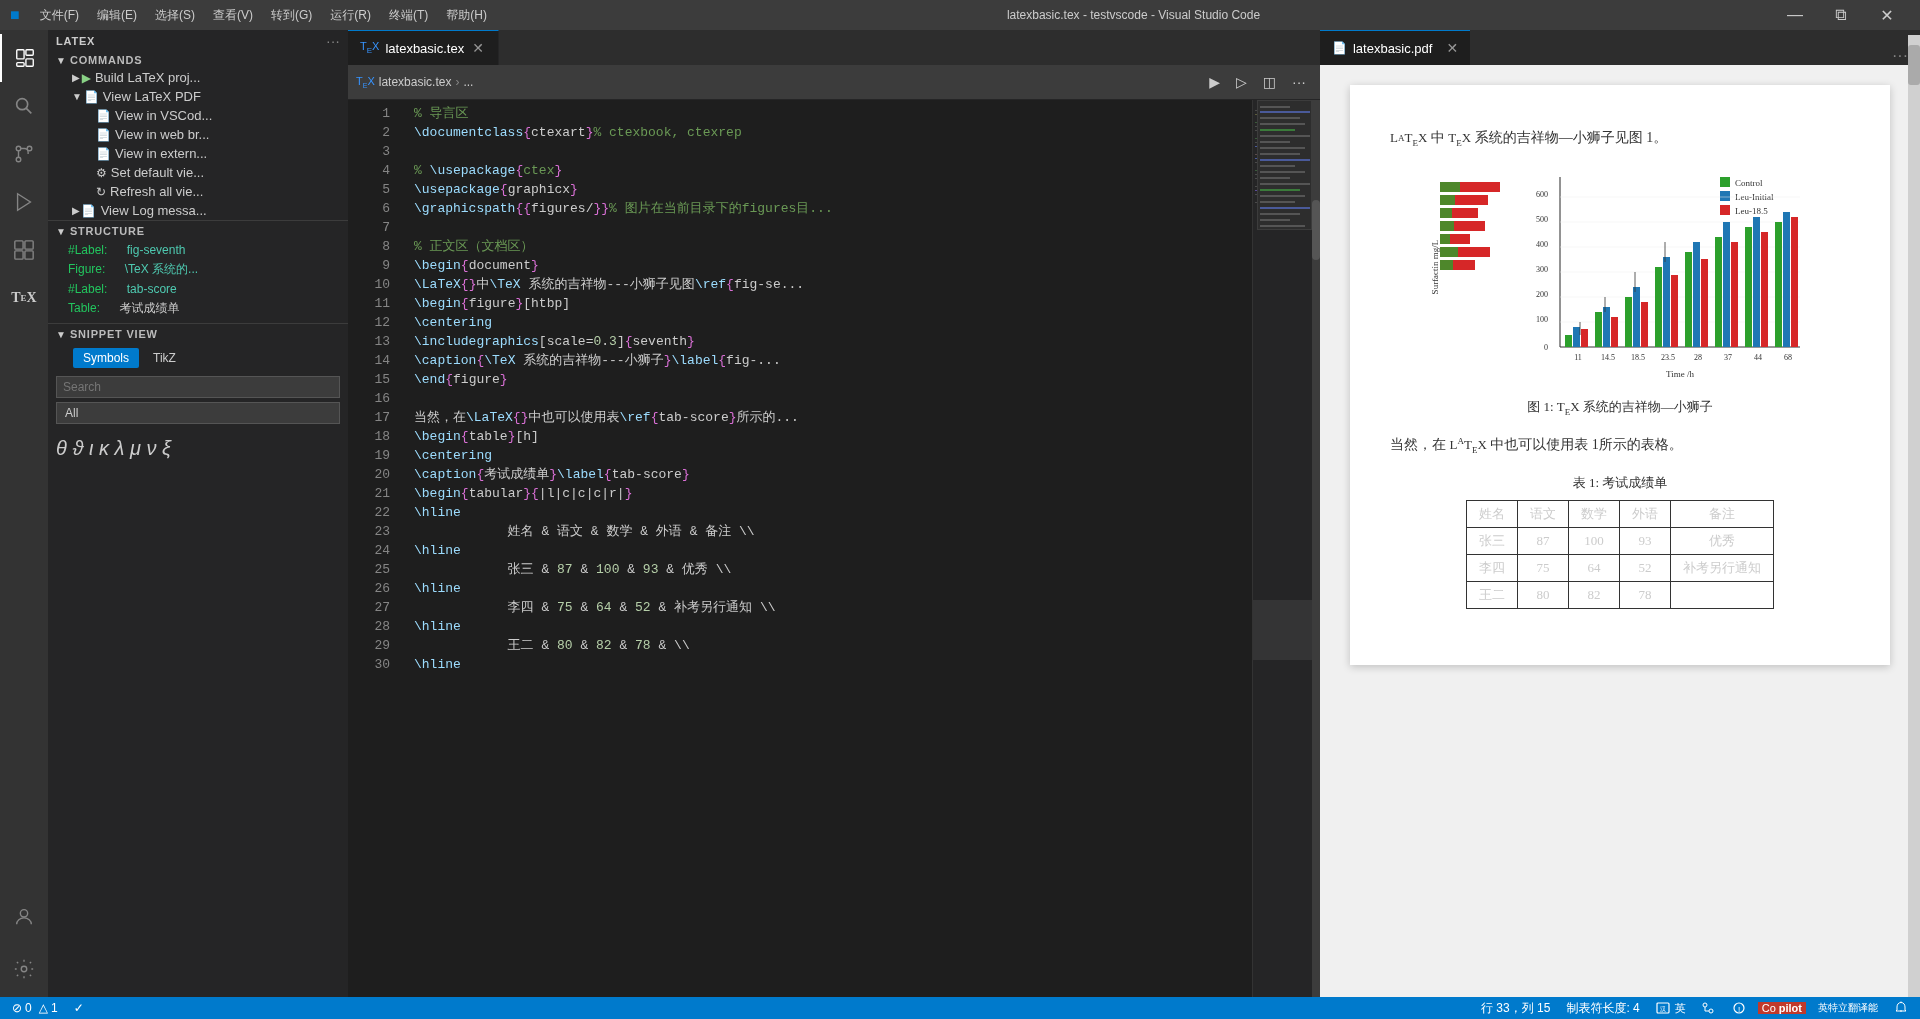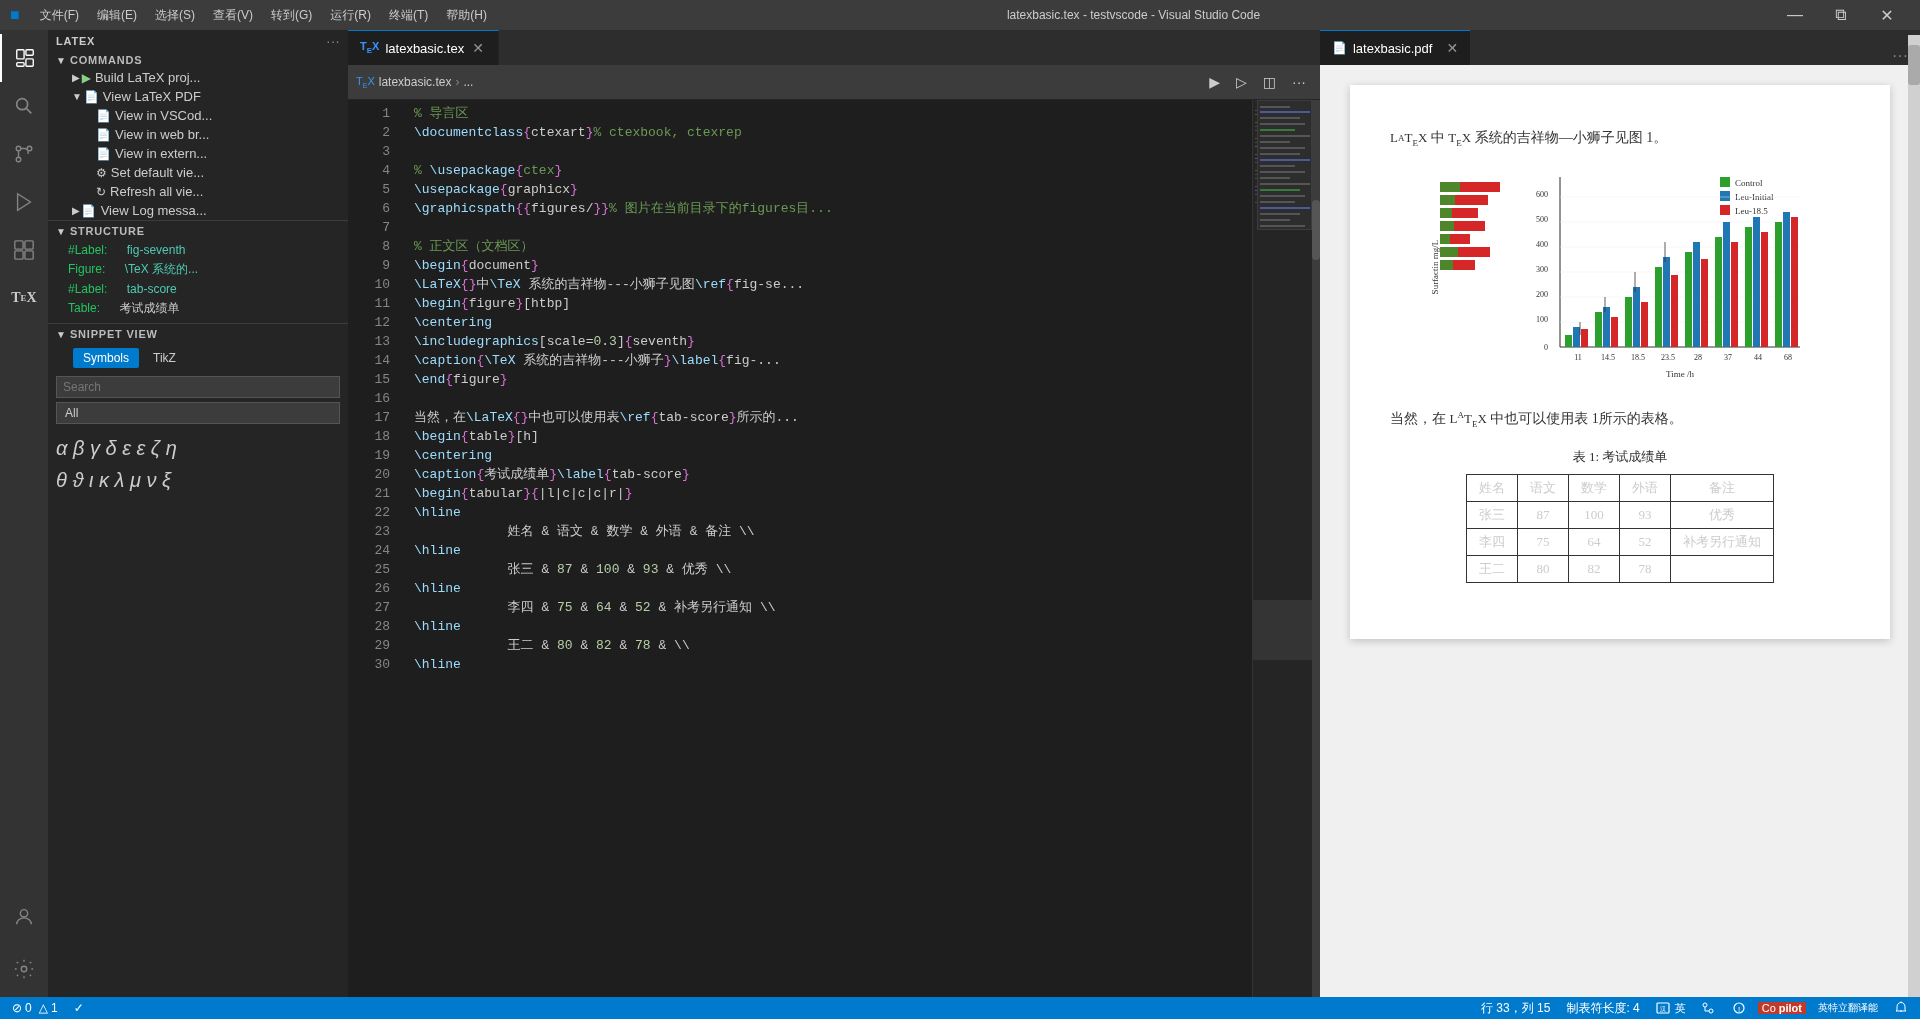--- a/index.html
+++ b/index.html
@@ -261,31 +261,30 @@
         <div class="snippet-tab active">Symbols</div>
         <div class="snippet-tab inactive">TikZ</div>
       </div>
       <div class="snippet-search">
         <input type="text" style="width: 100%; background: rgb(60, 60, 60); border: 1px solid rgb(85, 85, 85); color: rgb(204, 204, 204); padding: 3px 6px; font-size: 12px; outline: none;" placeholder="Search">
       </div>
       <div style="margin: 0 8px;">
         <div style="background:#3c3c3c; border:1px solid #555; color:#cccccc; padding:3px 8px; font-size:12px; cursor:pointer; width:100%;">All</div>
       </div>
       <div class="symbols-display">
-        <div>α β γ δ ε ε ζ η</div>
         <div>θ ϑ ι κ λ μ ν ξ</div>
       </div>
     </div>
   </div>
 
   <div class="editor-area">
 
     <div class="tabs-bar">
       <div class="tab active">
-        <span class="tab-icon" style="color:#3794ff;font-weight:bold;">T<sub style="font-size:8px;">E</sub>X</span>
+        <span class="tab-icon" style="color:#3794ff;">T<sub style="font-size:8px;">E</sub>X</span>
         <span>latexbasic.tex</span>
         <span class="tab-close">✕</span>
       </div>
     </div>
 
     <div class="editor-toolbar">
       <div class="toolbar-breadcrumb">
         <span style="color:#3794ff; font-size:11px;">T<sub style="font-size:7px;">E</sub>X</span>
         <span>latexbasic.tex</span>
         <span class="toolbar-sep">›</span>
@@ -539,20 +538,23 @@
 
             <rect x="345" y="55" width="7" height="125" fill="#2ca02c"></rect>
             <rect x="353" y="45" width="7" height="135" fill="#1f77b4"></rect>
             <rect x="361" y="50" width="7" height="130" fill="#d62728"></rect>
 
             <line x1="150" y1="155" x2="150" y2="168" stroke="#333" stroke-width="0.8"></line>
             <line x1="175" y1="130" x2="175" y2="145" stroke="#333" stroke-width="0.8"></line>
             <line x1="205" y1="105" x2="205" y2="125" stroke="#333" stroke-width="0.8"></line>
             <line x1="235" y1="75" x2="235" y2="95" stroke="#333" stroke-width="0.8"></line>
           </svg>
+          <div class="pdf-caption">
+            图 1: T<sub style="font-size:9px;">E</sub>X 系统的吉祥物—小狮子
+          </div>
         </div>
 
         <p class="pdf-text">
           当然，在 <span style="font-variant: small-caps; font-family:serif; font-size:13px;">L<sup style="font-size:9px;">A</sup>T<sub style="font-size:9px;">E</sub>X</span> 中也可以使用表 1所示的表格。
         </p>
 
         <div class="pdf-table-container">
           <div class="pdf-table-caption">表 1: 考试成绩单</div>
           <table class="pdf-table">
             <thead>

